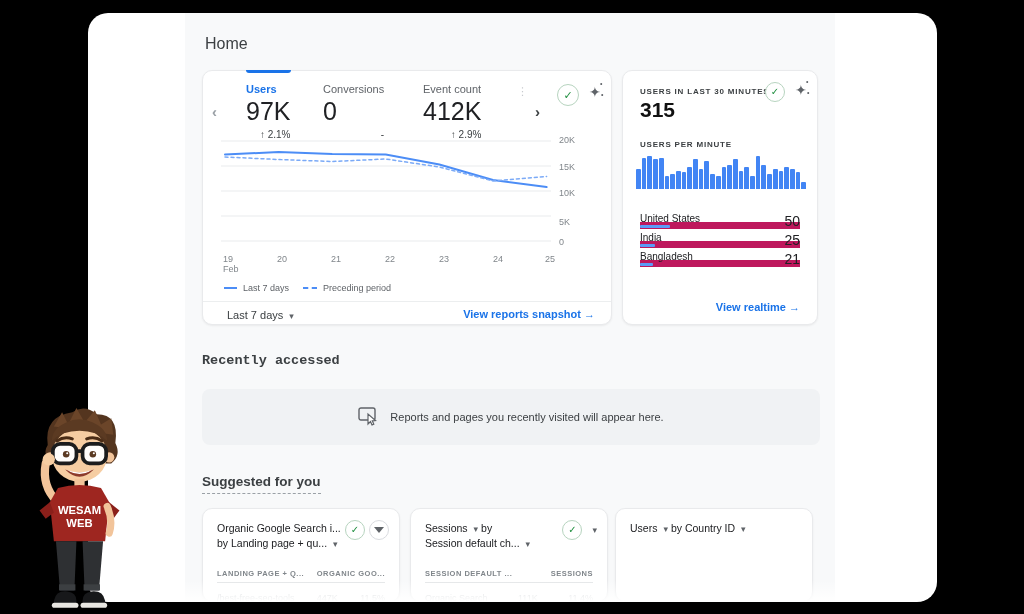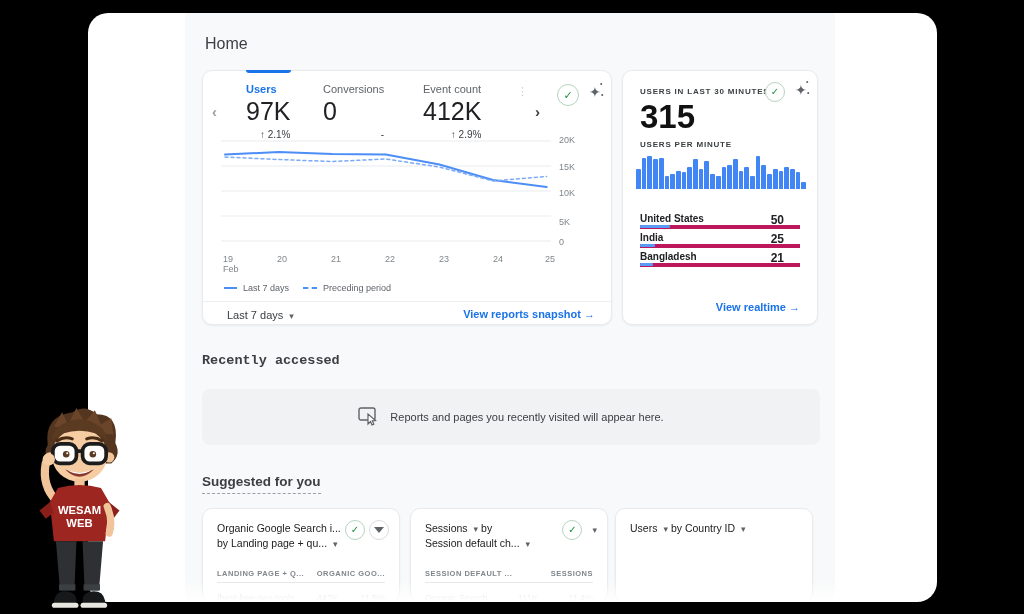--- a/index.html
+++ b/index.html
@@ -52,35 +52,35 @@
   .caret { color:#5f6368; font-size:9px; margin-left:6px; }
   .blue-link { position:absolute; right:16px; top:6px; font-size:11px; color:#1a73e8;
                font-weight:bold; cursor:pointer; }
 
   
   .realtime-card { position:absolute; left:437px; top:57px; width:196px; height:255px; }
   .rt-title { position:absolute; left:17px; top:16px; font-size:8px; letter-spacing:.8px;
               color:#3c4043; font-weight:bold; }
   .rt-check { left:142px; top:11px; width:20px; height:20px; line-height:18px; font-size:10px;}
   .rt-sparkle { left:172px; top:11px; }
-  .rt-value { position:absolute; left:17px; top:27px; font-size:33px; font-weight:bold; color:#111; }
+  .rt-value { position:absolute; left:17px; top:27px; font-size:21px; font-weight:bold; color:#111; }
   .rt-pm-label { position:absolute; left:17px; top:69px; font-size:8px; letter-spacing:.8px;
                  color:#3c4043; font-weight:bold; }
   .pm-bars { position:absolute; left:13px; top:81px; width:170px; height:37px;
              display:flex; align-items:flex-end; gap:1px; }
   .pm-bars div { flex:1; background:#4285f4; border-radius:1px 1px 0 0; }
   .rt-thead { position:absolute; left:17px; right:17px; top:125px; display:flex;
               justify-content:space-between; font-size:8px; letter-spacing:.6px;
               color:#5f6368; font-weight:bold; border-bottom:1px solid #e3e5e7;
               padding-bottom:5px; cursor:pointer; }
   .rt-rows { position:absolute; left:17px; right:17px; top:139px; }
-  .rt-row { position:relative; height:19px; border-bottom:4px solid #be185d;font-weight:bold; }
+  .rt-row { position:relative; height:19px; border-bottom:7px solid #be185d; }
   .rt-country { position:absolute; left:0; top:3px; font-size:10px; color:#202124; }
   .country-bar { position:absolute; left:0; top:15px; height:3px; background:#5b9bf8; border-radius:1px; }
-  .rt-num { position:absolute; right:16px; top:3px; font-size:12px; color:#202124; }
+  .rt-num { position:absolute; right:0; top:3px; font-size:14px; color:#202124; }
   .rt-link { position:absolute; right:17px; top:230px; font-size:11px; color:#1a73e8;
              font-weight:bold; cursor:pointer; }
 
   
   .section-title { position:absolute; font-size:13.5px; font-weight:bold; color:#3c4043; }
   .recent-title { left:17px; top:340px;font-family:Liberation Mono, monospace; }
   .empty-box { position:absolute; left:17px; top:376px; width:618px; height:56px;
                background:#f0f2f4; border-radius:8px; display:flex; align-items:center;
                justify-content:center; gap:10px; }
   .empty-text { font-size:11px; color:#3c4043; }

